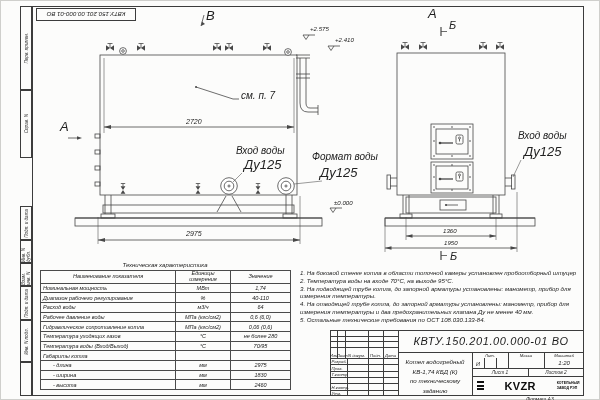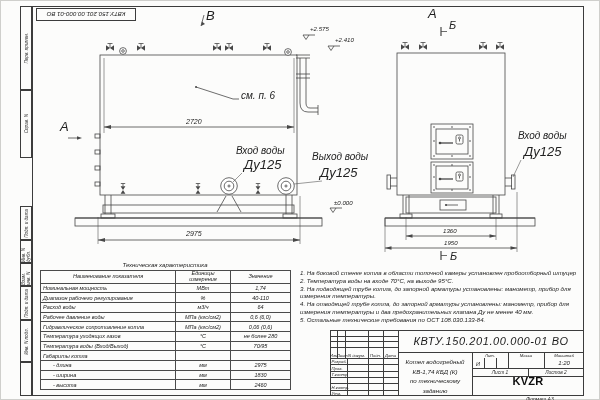--- a/index.html
+++ b/index.html
@@ -38,21 +38,21 @@
   
   .tb{position:absolute;left:330px;top:330px;width:254px;height:66px;
       border:1.2px solid #3c3c3c;box-sizing:border-box;}
   .tbl{position:absolute;background:#3c3c3c;}
   .tbtxt{position:absolute;font-size:4.2px;color:#222;}
   .docnum{position:absolute;left:398px;top:335px;width:186px;text-align:center;
           font-size:11px;letter-spacing:0.6px;color:#1c1c1c;}
   .name{position:absolute;left:398px;top:357px;width:74px;text-align:center;
         font-size:6.2px;line-height:1.55;}
   .logo{position:absolute;left:472px;top:376px;width:112px;height:19px;
-        display:flex;align-items:center;justify-content:center;gap:21px;flex-direction:column;}
+        display:flex;align-items:center;justify-content:center;gap:21px;}
   .logo .bars{width:7px;height:9px;background:
         linear-gradient(#111 0 2px,transparent 2px 3.5px,#111 3.5px 5.5px,transparent 5.5px 7px,#111 7px 9px);}
   .logo .kv{font-style:normal;font-weight:bold;font-size:11px;color:#0b0b0b;letter-spacing:0.3px;}
   .logo .sub{font-style:normal;font-weight:bold;font-size:3.5px;line-height:1.25;color:#0b0b0b;}
   .fmt{position:absolute;left:500px;top:396px;width:80px;text-align:center;font-size:5px;}
 </style>
 </head>
 <body>
 
 <div class="sheet">
@@ -296,34 +296,34 @@
       </g>
     </g>
   </svg>
 
   <div class="t viewlbl" style="left:206px;top:9px">В</div>
   <div class="t viewlbl" style="left:60px;top:120px">А</div>
   <div class="t viewlbl" style="left:428px;top:7px">А</div>
   <div class="t" style="left:449px;top:20px;font-size:11px">Б</div>
   <div class="t" style="left:450px;top:251px;font-size:11px">Б</div>
 
-  <div class="t" style="left:241px;top:91px;font-size:10px">см. п. 6</div>
+  <div class="t" style="left:241px;top:91px;font-size:10px">см. п. 7</div>
 
   <div class="t dims" style="left:310px;top:26px">+2.575</div>
   <div class="t dims" style="left:335px;top:37px">+2.410</div>
   <div class="t dims" style="left:334px;top:200px">±0.000</div>
 
   <div class="t dim" style="left:186px;top:118px">2720</div>
   <div class="t dim" style="left:186px;top:230px">2975</div>
   <div class="t dims" style="left:443px;top:228px">1360</div>
   <div class="t dims" style="left:444px;top:240px">1950</div>
 
   <div class="t nozzle1" style="left:236px;top:146px">Вход воды</div>
   <div class="t nozzle2" style="left:244px;top:158px">Ду125</div>
-  <div class="t nozzle1" style="left:312px;top:152px">Выход воды</div>
+  <div class="t nozzle1" style="left:312px;top:152px">Формат воды</div>
   <div class="t nozzle2" style="left:320px;top:166px">Ду125</div>
   <div class="t nozzle1" style="left:518px;top:131px">Вход воды</div>
   <div class="t nozzle2" style="left:524px;top:145px">Ду125</div>
 
   <div class="ttitle">Техническая характеристика</div>
   <table class="ttable">
     <colgroup>
         <col style="width:135px">
         <col style="width:55px">
         <col style="width:60px">

